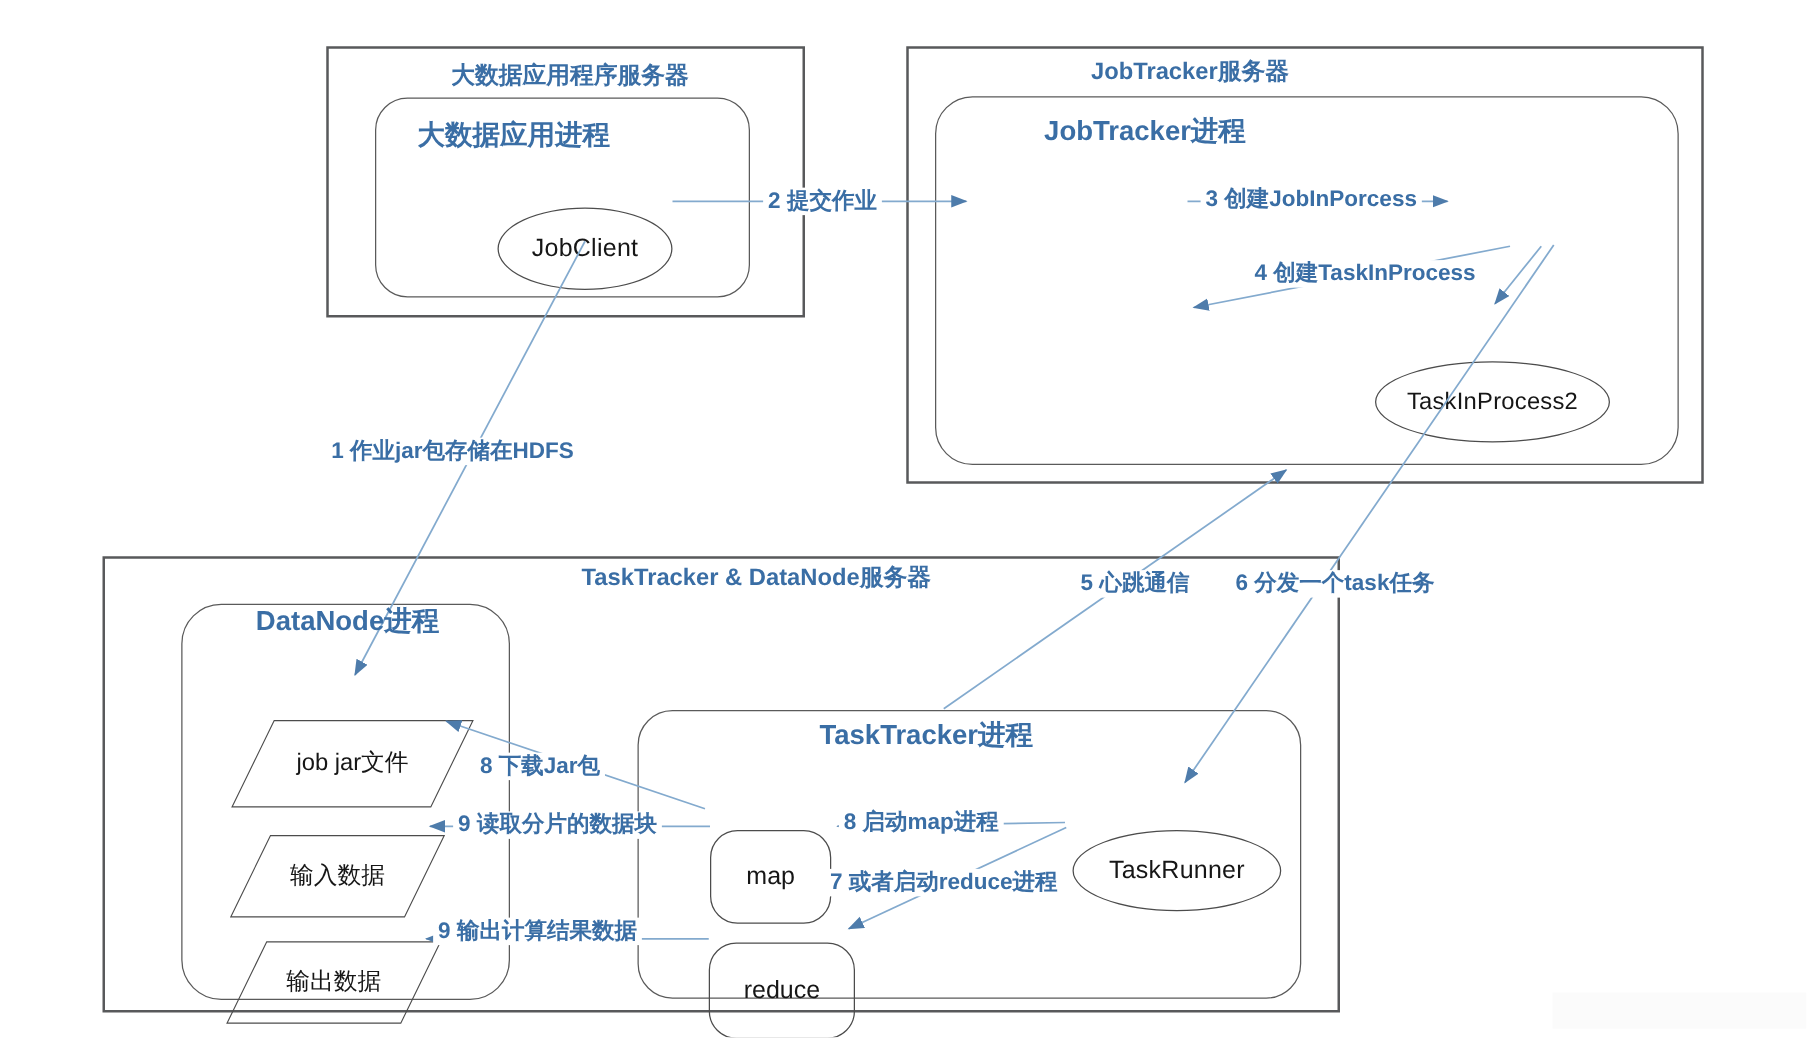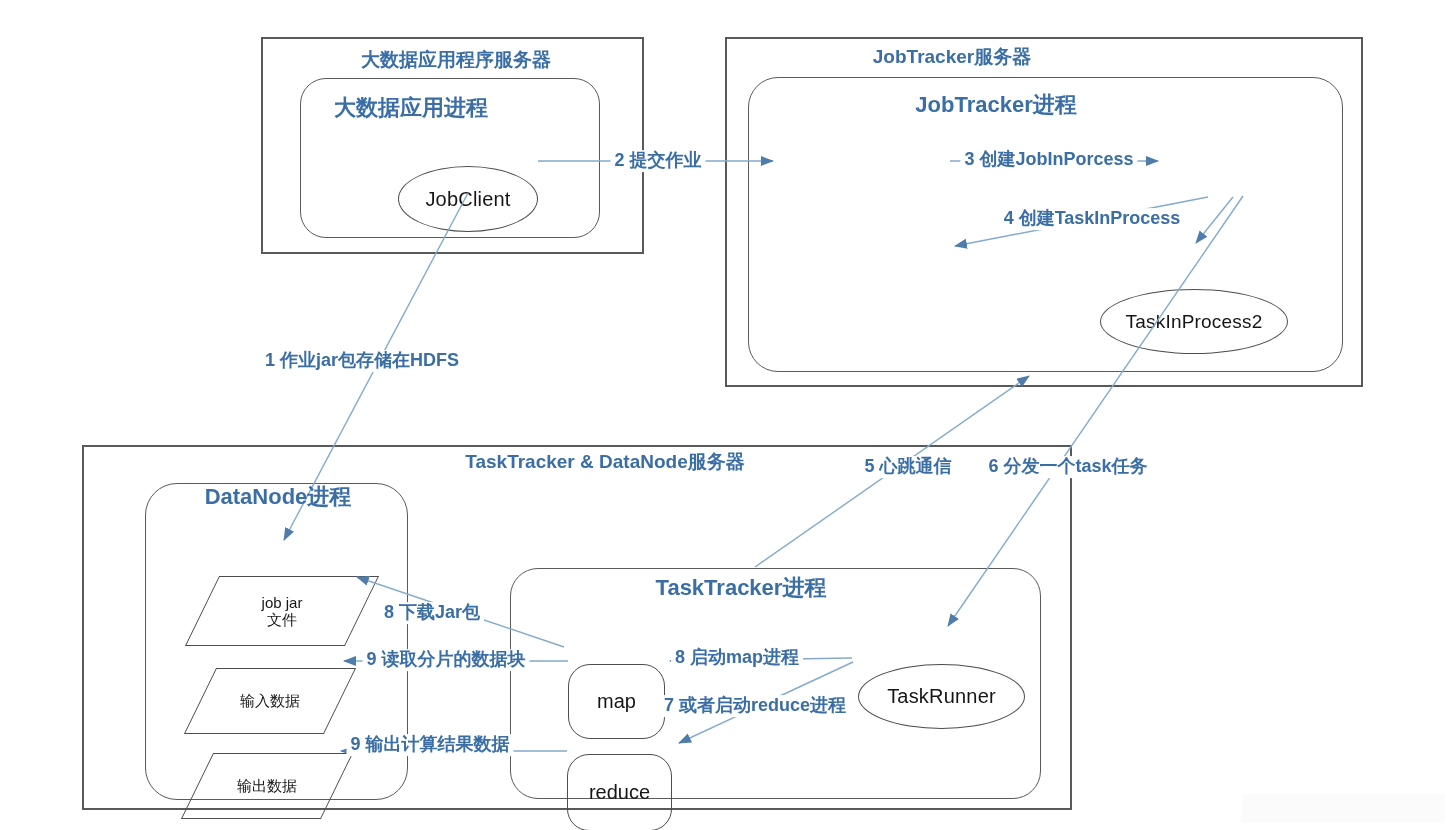--- a/index.html
+++ b/index.html
@@ -15,22 +15,22 @@
            color:#161616;font-size:20px;font-weight:500;letter-spacing:.2px;white-space:nowrap;}
   .ellipse.small{font-size:19px;}
   
   .rsq{position:absolute;border:1.6px solid #4c4c4c;border-radius:22px;background:transparent;
        display:flex;align-items:center;justify-content:center;box-sizing:border-box;
        color:#161616;font-size:20px;font-weight:500;}
   
   .para{position:absolute;}
   .para-shape{position:absolute;left:0;top:0;right:0;bottom:0;border:1.6px solid #4c4c4c;
               transform:skewX(-26deg);box-sizing:border-box;}
-  .para-text{position:absolute;left:0;top:0;right:0;bottom:0;display:flex;flex-direction:column;
-             align-items:center;justify-content:center;color:#161616;font-size:15px;font-weight:500;
+  .para-text{position:absolute;left:0;top:0;right:0;bottom:0;display:flex;flex-direction:row;
+             align-items:center;justify-content:center;color:#161616;font-size:19px;font-weight:500;
              line-height:1.15;white-space:nowrap;}
   
   .title{position:absolute;transform:translate(-50%,-50%);color:#3a6ea5;font-weight:600;
          white-space:nowrap;text-align:right;}
   .t19{font-size:19px;}
   .t17{font-size:22px;}
   
   .flabel{position:absolute;transform:translate(-50%,-50%);color:#3a6ea5;font-weight:600;
           font-size:18px;background:#ffffff;padding:1px 4px;white-space:nowrap;line-height:1.1;}
   svg#wires{position:absolute;left:0;top:0;z-index:3;}
@@ -93,21 +93,21 @@
     </div>
 
     <div class="ellipse" style="left:858px;top:625px;width:167px;height:65px">
       <span>TaskRunner</span>
     </div>
 
     <div class="rsq" style="left:568px;top:625px;width:97px;height:75px">
       <span>map</span>
     </div>
 
-    <div class="rsq" style="left:567px;top:715px;width:105px;height:77px">
+    <div class="rsq" style="left:567px;top:715px;width:117px;height:77px">
       <span>reduce</span>
     </div>
 
     <div class="para" style="left:202px;top:537px;width:160px;height:70px">
       <div class="para-shape"></div>
       <div class="para-text">
         <span>job jar</span>
         <span>文件</span>
       </div>
     </div>
@@ -124,21 +124,21 @@
       <div class="para-text">
         <span>输出数据</span>
       </div>
     </div>
   </div>
 
   <div class="layer-labels">
     <div class="title t19" style="left:456px;top:60px">大数据应用程序服务器</div>
     <div class="title t17" style="left:411px;top:108px">大数据应用进程</div>
     <div class="title t19" style="left:952px;top:57px">JobTracker服务器</div>
-    <div class="title t17" style="left:996px;top:105px">JobTracker进程</div>
+    <div class="title t17" style="left:916px;top:105px">JobTracker进程</div>
     <div class="title t19" style="left:605px;top:462px">TaskTracker &amp; DataNode服务器</div>
     <div class="title t17" style="left:278px;top:497px">DataNode进程</div>
     <div class="title t17" style="left:741px;top:588px">TaskTracker进程</div>
 
     <div class="flabel" style="left:362px;top:361px">1 作业jar包存储在HDFS</div>
     <div class="flabel" style="left:658px;top:161px">2 提交作业</div>
     <div class="flabel" style="left:1049px;top:160px">3 创建JobInPorcess</div>
     <div class="flabel" style="left:1092px;top:219px">4 创建TaskInProcess</div>
     <div class="flabel" style="left:908px;top:467px">5 心跳通信</div>
     <div class="flabel" style="left:1068px;top:467px">6 分发一个task任务</div>

